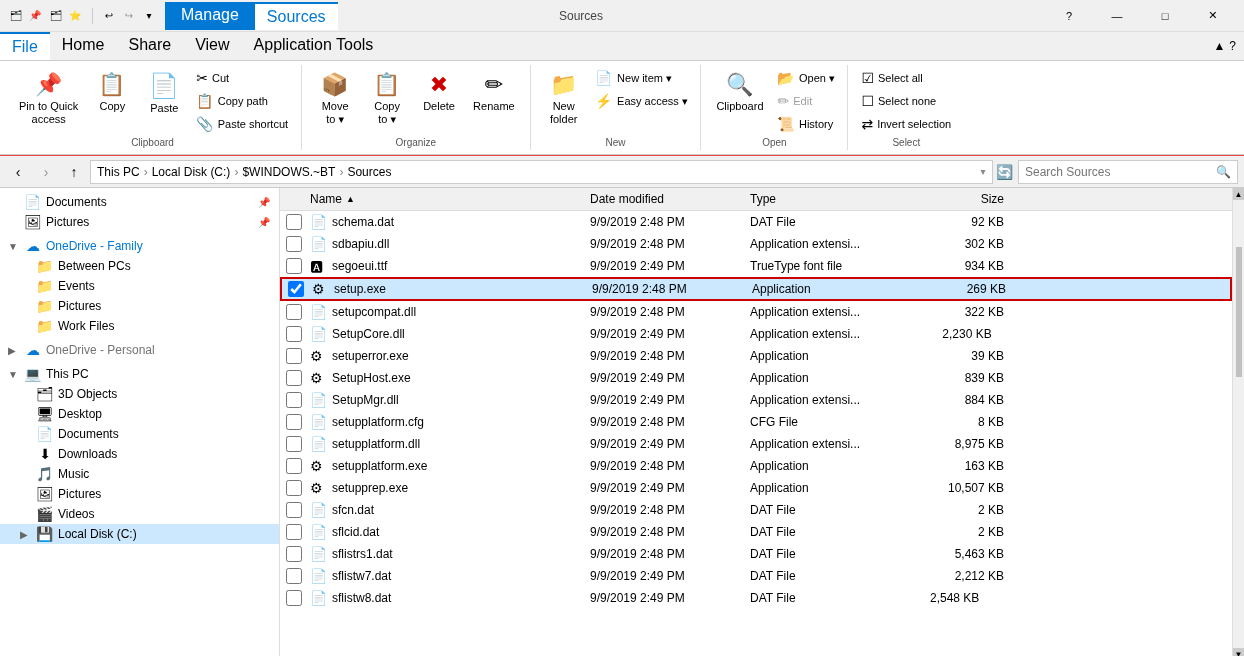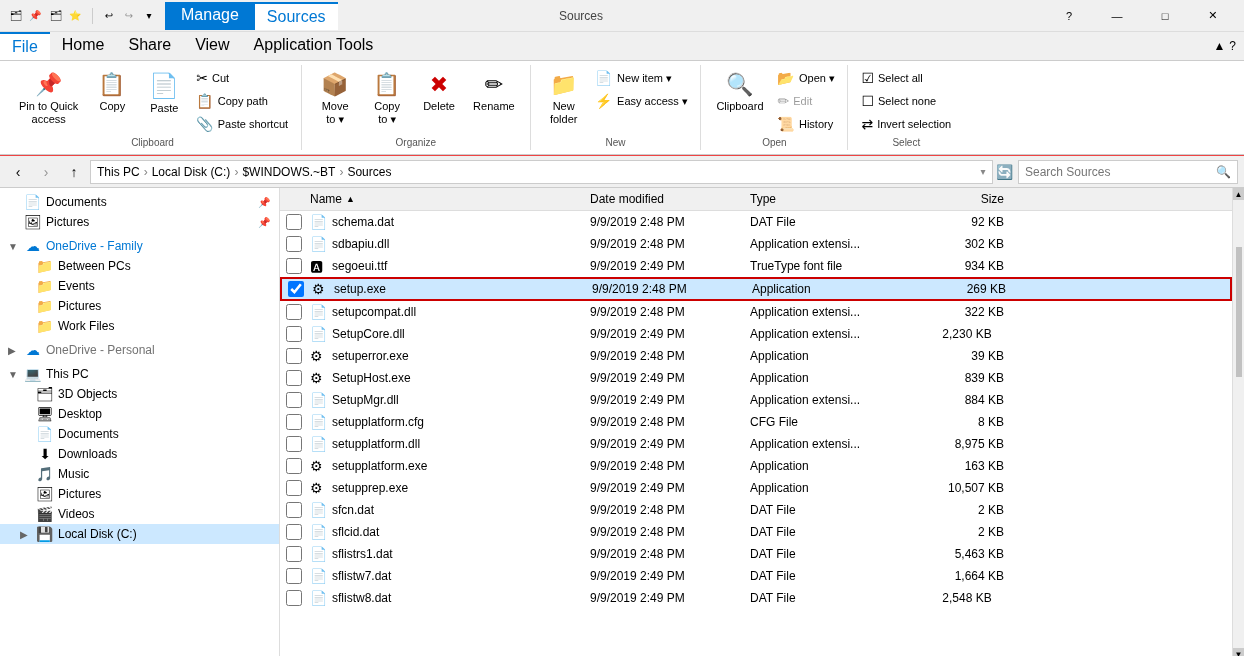--- a/index.html
+++ b/index.html
@@ -535,31 +535,31 @@
     <div class="file-cell col-size" style="text-align:right;">5,463 KB</div>
   </div>
         <div class="file-row">
     <input type="checkbox" class="file-checkbox" style="">
     <div class="file-name-cell file-cell">
       <span class="file-icon">📄</span>
       <span>sflistw7.dat</span>
     </div>
     <div class="file-cell col-date">9/9/2019 2:49 PM</div>
     <div class="file-cell col-type">DAT File</div>
-    <div class="file-cell col-size" style="text-align:right;">1,664 KB</div>
+    <div class="file-cell col-size" style="text-align:right;">2,212 KB</div>
   </div>
         <div class="file-row">
     <input type="checkbox" class="file-checkbox" style="">
     <div class="file-name-cell file-cell">
       <span class="file-icon">📄</span>
       <span>sflistw8.dat</span>
     </div>
     <div class="file-cell col-date">9/9/2019 2:49 PM</div>
     <div class="file-cell col-type">DAT File</div>
-    <div class="file-cell col-size" style="text-align:center;">2,548 KB</div>
+    <div class="file-cell col-size" style="text-align:left;">2,548 KB</div>
   </div>
       </div>
   </div>
 
   <div style="width:12px;background:#f0f0f0;border-left:1px solid #ddd;display:flex;flex-direction:column;align-items:center;">
     <div style="width:12px;height:12px;background:#ccc;display:flex;align-items:center;justify-content:center;font-size:8px;cursor:pointer;">▲</div>
     <div style="flex:1;width:10px;background:#f0f0f0;position:relative;">
       <div style="position:absolute;top:10%;left:0;width:10px;height:30%;background:#c1c1c1;border:2px solid #f0f0f0;"></div>
     </div>
     <div style="width:12px;height:12px;background:#ccc;display:flex;align-items:center;justify-content:center;font-size:8px;cursor:pointer;">▼</div>

